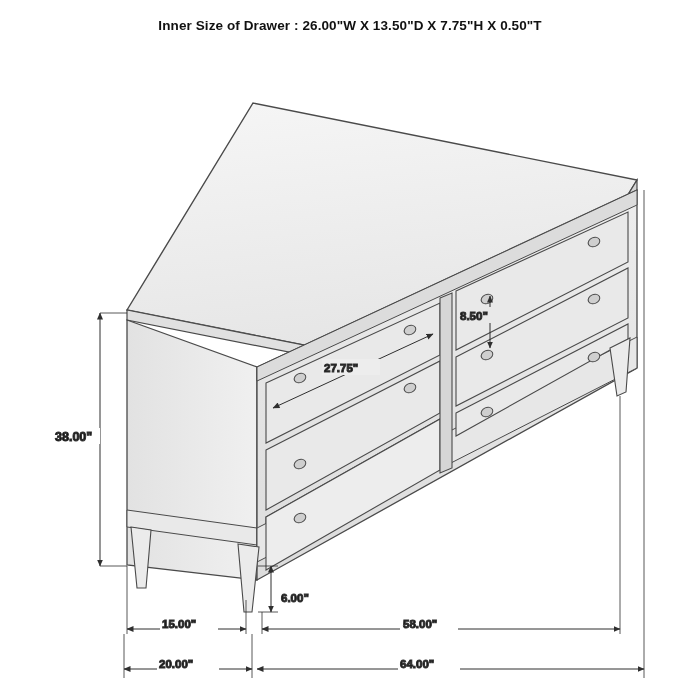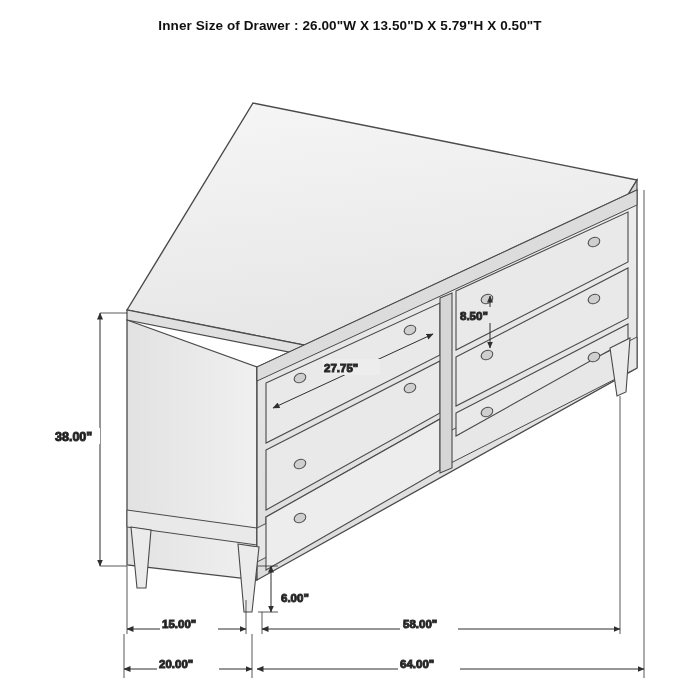--- a/index.html
+++ b/index.html
@@ -49,21 +49,21 @@
     font-size: 11.5px;
     font-weight: bold;
     fill: #111;
   }
 </style>
 </head>
 <body>
 
 <div id="stage">
 
-  <div id="title">Inner Size of Drawer : 26.00"W X 13.50"D X 5.79"H X  0.50"T</div>
+  <div id="title">Inner Size of Drawer : 26.00"W X 13.50"D X 7.75"H X  0.50"T</div>
 
   <svg id="drawing" viewBox="0 0 700 700">
     <defs>
       <marker id="arrHead" markerWidth="8" markerHeight="8" refX="6.5" refY="3" orient="auto" markerUnits="strokeWidth">
         <path d="M0,0 L7,3 L0,6 z" fill="#2f2f2f"></path>
       </marker>
       <marker id="arrTail" markerWidth="8" markerHeight="8" refX="0.5" refY="3" orient="auto" markerUnits="strokeWidth">
         <path d="M7,0 L0,3 L7,6 z" fill="#2f2f2f"></path>
       </marker>
       <linearGradient id="gTop" x1="0" y1="0" x2="0.2" y2="1">

